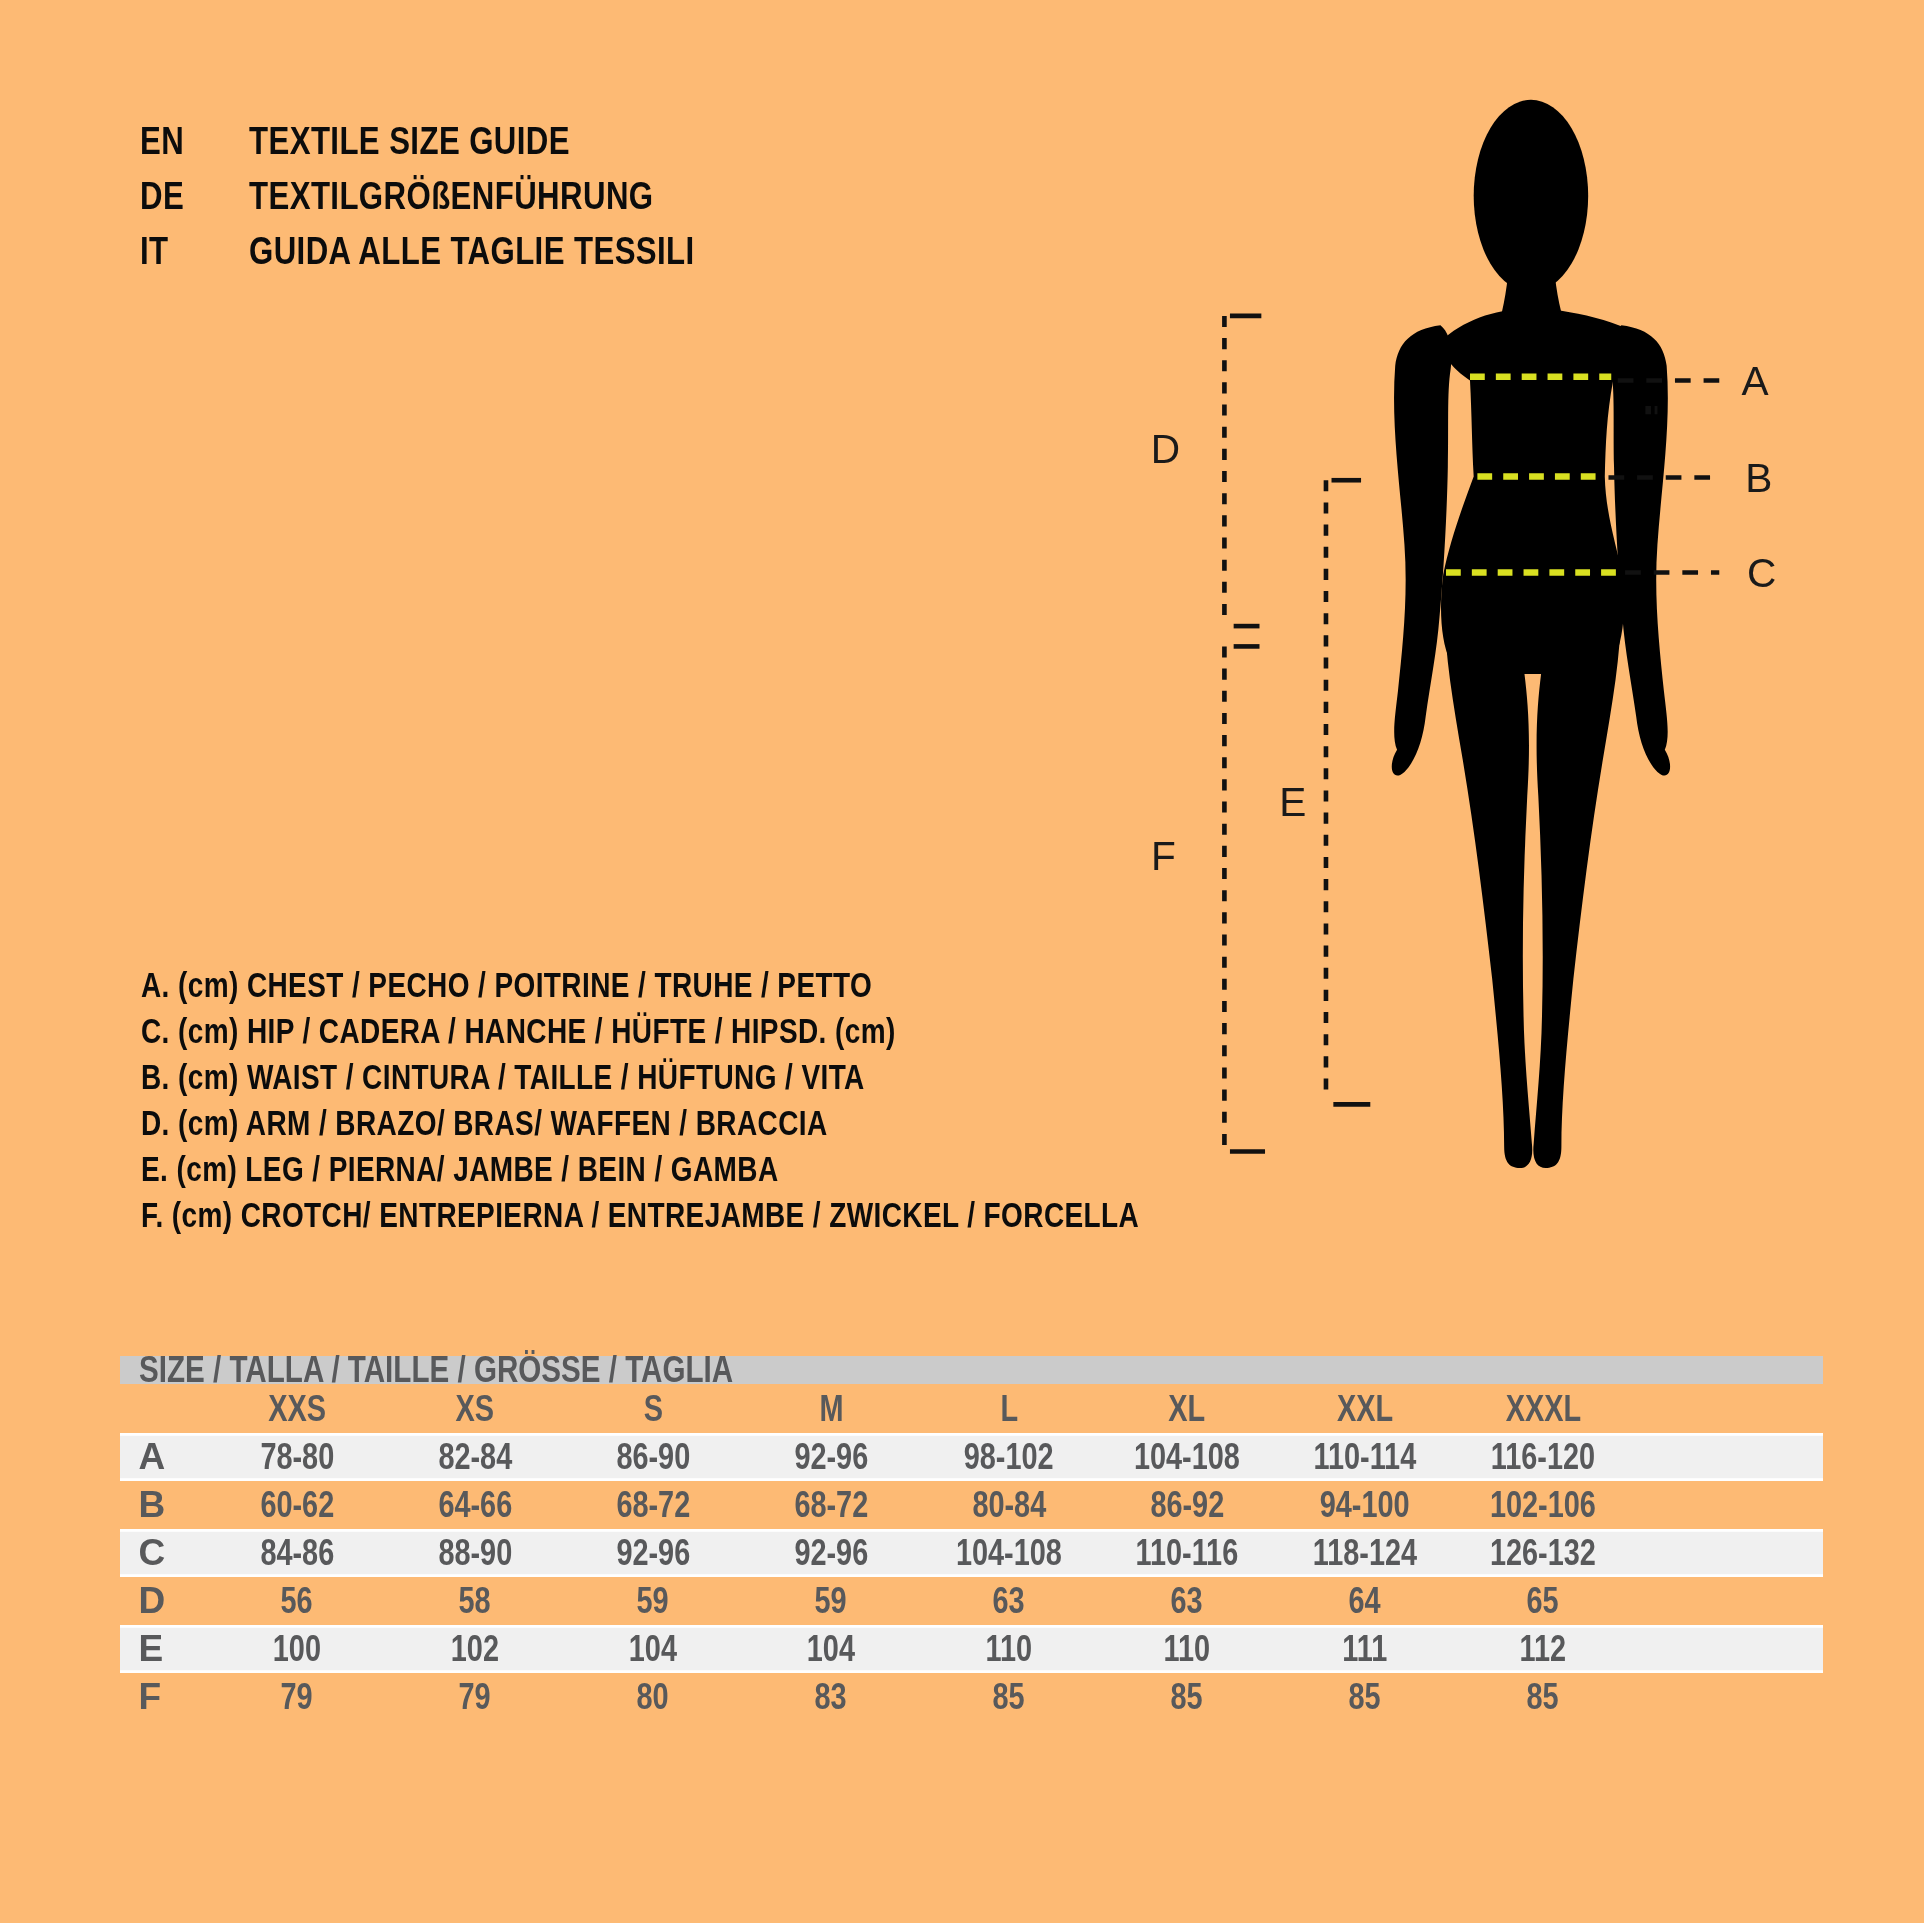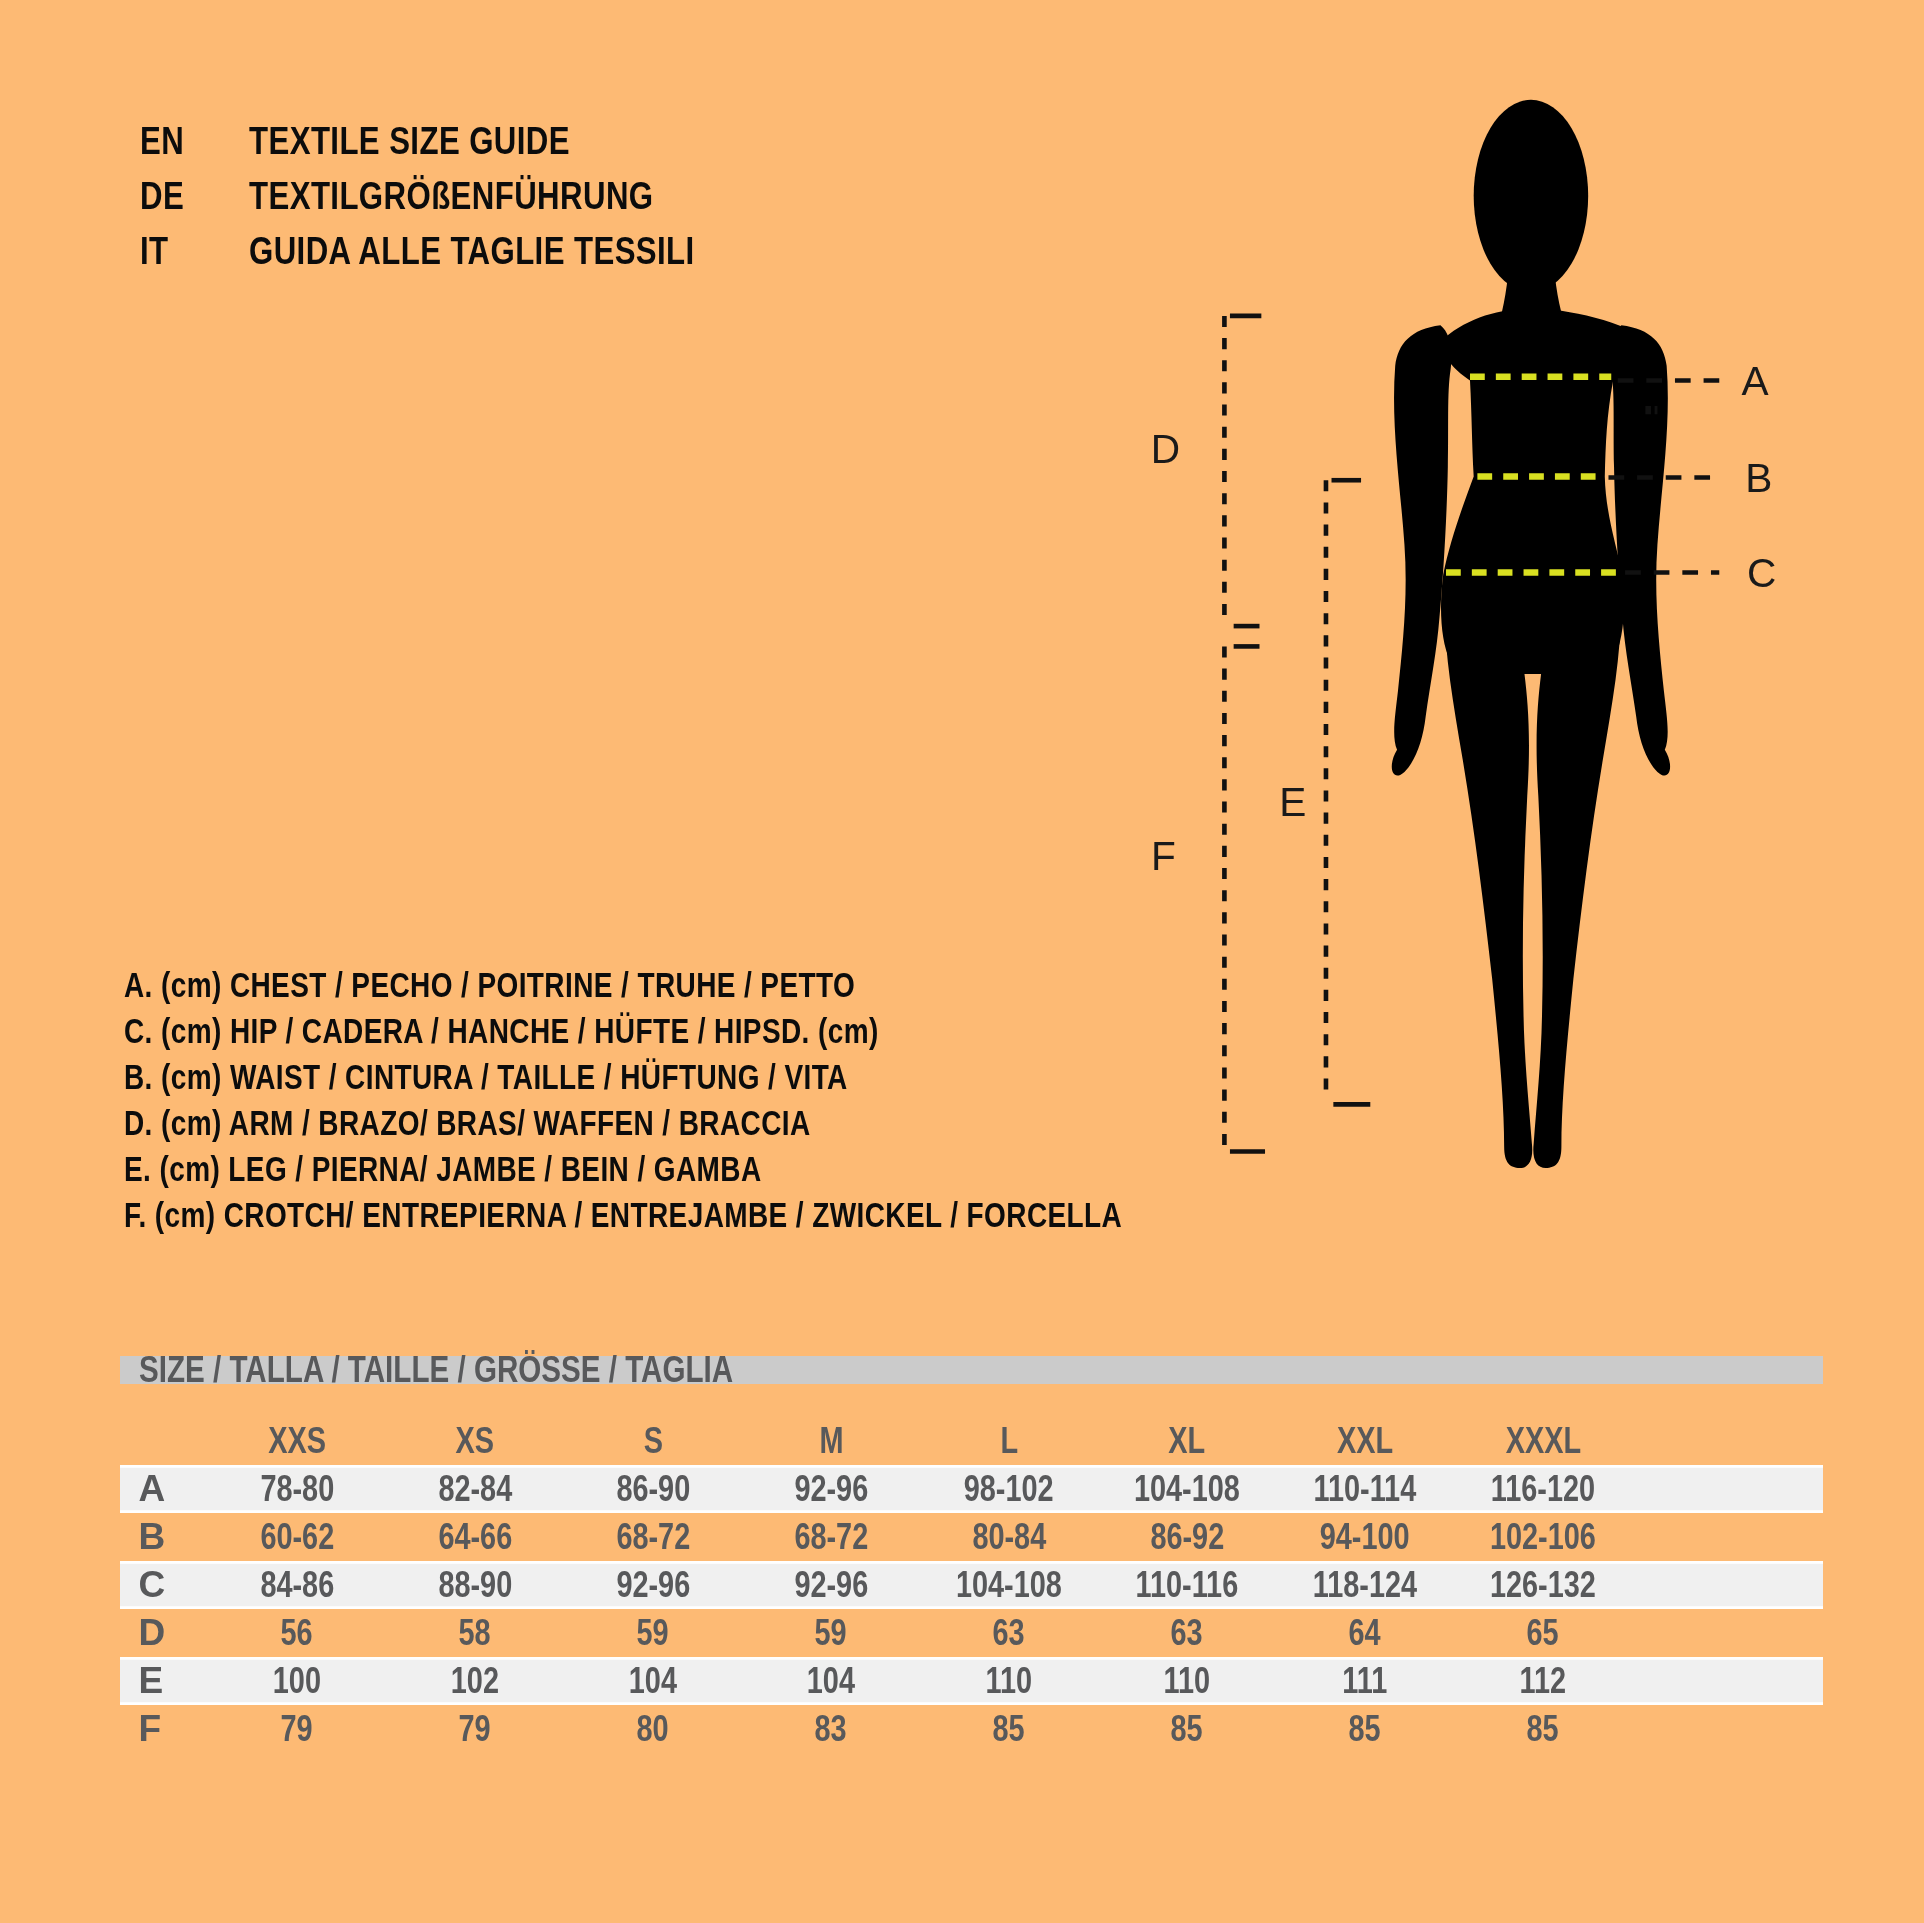--- a/index.html
+++ b/index.html
@@ -15,30 +15,30 @@
 
   .cx{display:inline-block;transform:scaleX(.80);transform-origin:0 50%;white-space:nowrap;}
   .cxc{display:inline-block;transform:scaleX(.78);transform-origin:50% 50%;white-space:nowrap;}
 
   
   .lang-block{position:absolute;left:140px;top:113px;font-size:39px;line-height:55px;font-weight:bold;letter-spacing:0.5px;}
   .lang-row{display:flex;}
   .lang-code{width:109px;flex:0 0 109px;}
 
   
-  .measures-block{position:absolute;left:124px;top:962px;font-size:35px;line-height:46px;font-weight:bold;letter-spacing:0.5px;}
+  .measures-block{position:absolute;left:141px;top:962px;font-size:35px;line-height:46px;font-weight:bold;letter-spacing:0.5px;}
 
   
   .gender-line{position:absolute;left:138px;top:1309px;font-size:37px;font-weight:bold;letter-spacing:0.5px;}
 
   
   .size-table{position:absolute;left:120px;top:1356px;width:1703px;color:var(--table-text);font-size:37px;font-weight:bold;}
   .thead{height:28px;background:var(--header-bg);display:flex;align-items:center;padding-left:18.5px;box-sizing:border-box;}
   .trow{display:flex;height:48px;align-items:center;}
-  .trow.sizes{height:49px;margin-top:32px;}
+  .trow.sizes{height:49px;}
   .trow.striped{background:var(--stripe);box-shadow:inset 0 2.8px 0 #fff, inset 0 -2.8px 0 #fff;}
   .rl{width:88px;flex:0 0 88px;padding-left:18.5px;box-sizing:border-box;text-align:left;}
   .cell{width:178px;flex:0 0 178px;text-align:center;}
   .filler{flex:1 1 auto;}
 
   
   .figure-svg{position:absolute;left:1108px;top:74px;width:748px;height:1191px;}
   .fig-label{font-family:"Liberation Sans", sans-serif;font-size:44px;fill:#1a1a1a;}
 </style>
 </head>

